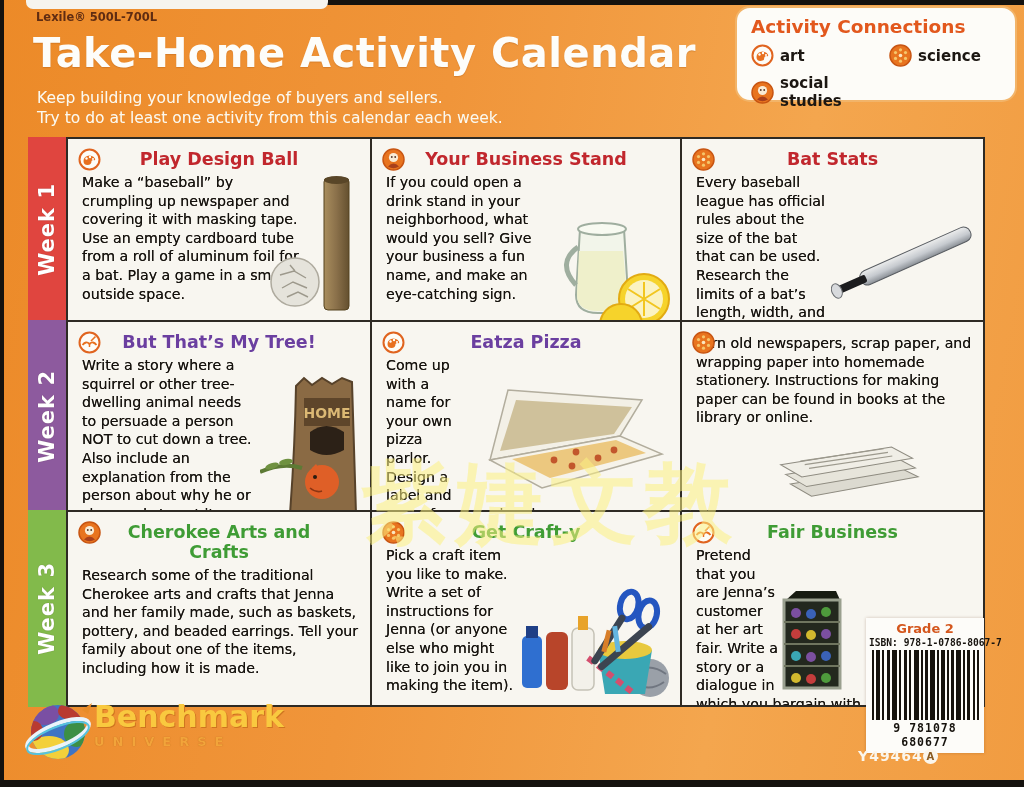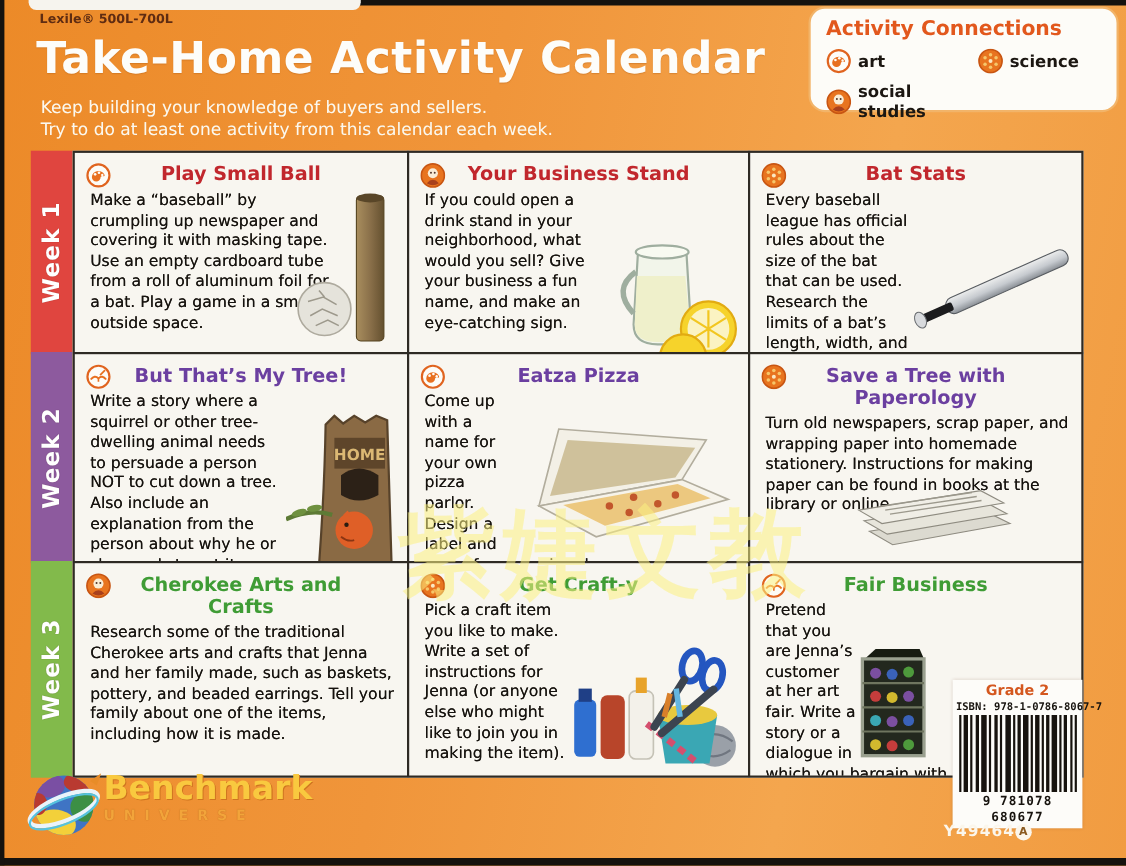--- a/index.html
+++ b/index.html
@@ -137,21 +137,21 @@
         <span class="badge">
             <svg width="23" height="23" viewBox="0 0 23 23">
               <circle cx="11.5" cy="11.5" r="10" fill="#fdfcf7" stroke="#e0641f" stroke-width="2"></circle>
               <path d="M5.5,13 a6,5.5 0 1 1 12,0 q-2.5,-2 -4,0 a4,4 0 0 1 -8,0 Z" fill="#e8701f"></path>
               <circle cx="8.5" cy="10.5" r="1.2" fill="#fdfcf7"></circle>
               <circle cx="12" cy="9" r="1.2" fill="#fdfcf7"></circle>
               <circle cx="15" cy="11" r="1.1" fill="#fdfcf7"></circle>
               <line x1="14" y1="16" x2="19" y2="11" stroke="#fdfcf7" stroke-width="1.4"></line>
             </svg>
           </span>
-        <div class="card-title" style="color: rgb(193, 39, 45);">Play Small Ball</div>
+        <div class="card-title" style="color: rgb(193, 39, 45);">Play Design Ball</div>
       </div>
       <div class="card-body">
         <span class="ph ph-tube">
           <svg width="48" height="140" viewBox="0 0 48 140">
               <defs>
                 <linearGradient id="tubeg" x1="0" y1="0" x2="1" y2="0">
                   <stop offset="0" stop-color="#a98e5e"></stop>
                   <stop offset=".5" stop-color="#8a704a"></stop>
                   <stop offset="1" stop-color="#64502f"></stop>
                 </linearGradient>
@@ -309,21 +309,20 @@
               <circle cx="11.5" cy="11.5" r="10.5" fill="#e8741f" stroke="#c85512" stroke-width="1.5"></circle>
               <circle cx="11.5" cy="11.5" r="1.8" fill="#fbe7c0"></circle>
               <circle cx="11.5" cy="5.8" r="1.6" fill="#f6c66a"></circle>
               <circle cx="16.5" cy="8.6" r="1.6" fill="#f6c66a"></circle>
               <circle cx="16.5" cy="14.4" r="1.6" fill="#f6c66a"></circle>
               <circle cx="11.5" cy="17.2" r="1.6" fill="#f6c66a"></circle>
               <circle cx="6.5" cy="14.4" r="1.6" fill="#f6c66a"></circle>
               <circle cx="6.5" cy="8.6" r="1.6" fill="#f6c66a"></circle>
             </svg>
           </span>
-        <div class="card-title" style="color: rgb(107, 63, 160);">Save a Tree with Paperology</div>
       </div>
       <div class="card-body">
         <span>Turn old newspapers, scrap paper, and wrapping paper into homemade stationery. Instructions for making paper can be found in books at the library or online.</span>
         <span class="abs news">
           <svg width="160" height="70" viewBox="0 0 160 70">
               <g transform="rotate(-5 80 35)">
                 <polygon points="22,48 130,40 150,52 42,62" fill="#dcdad0" stroke="#8e8b80" stroke-width="1"></polygon>
                 <polygon points="18,38 128,30 148,43 38,52" fill="#e7e5db" stroke="#8e8b80" stroke-width="1"></polygon>
                 <polygon points="14,28 126,20 146,33 34,42" fill="#f0eee6" stroke="#8e8b80" stroke-width="1"></polygon>
                 <path d="M34,26 L118,21 M38,30 L122,25 M42,34 L126,29" stroke="#9c998d" stroke-width="1.2" fill="none"></path>

